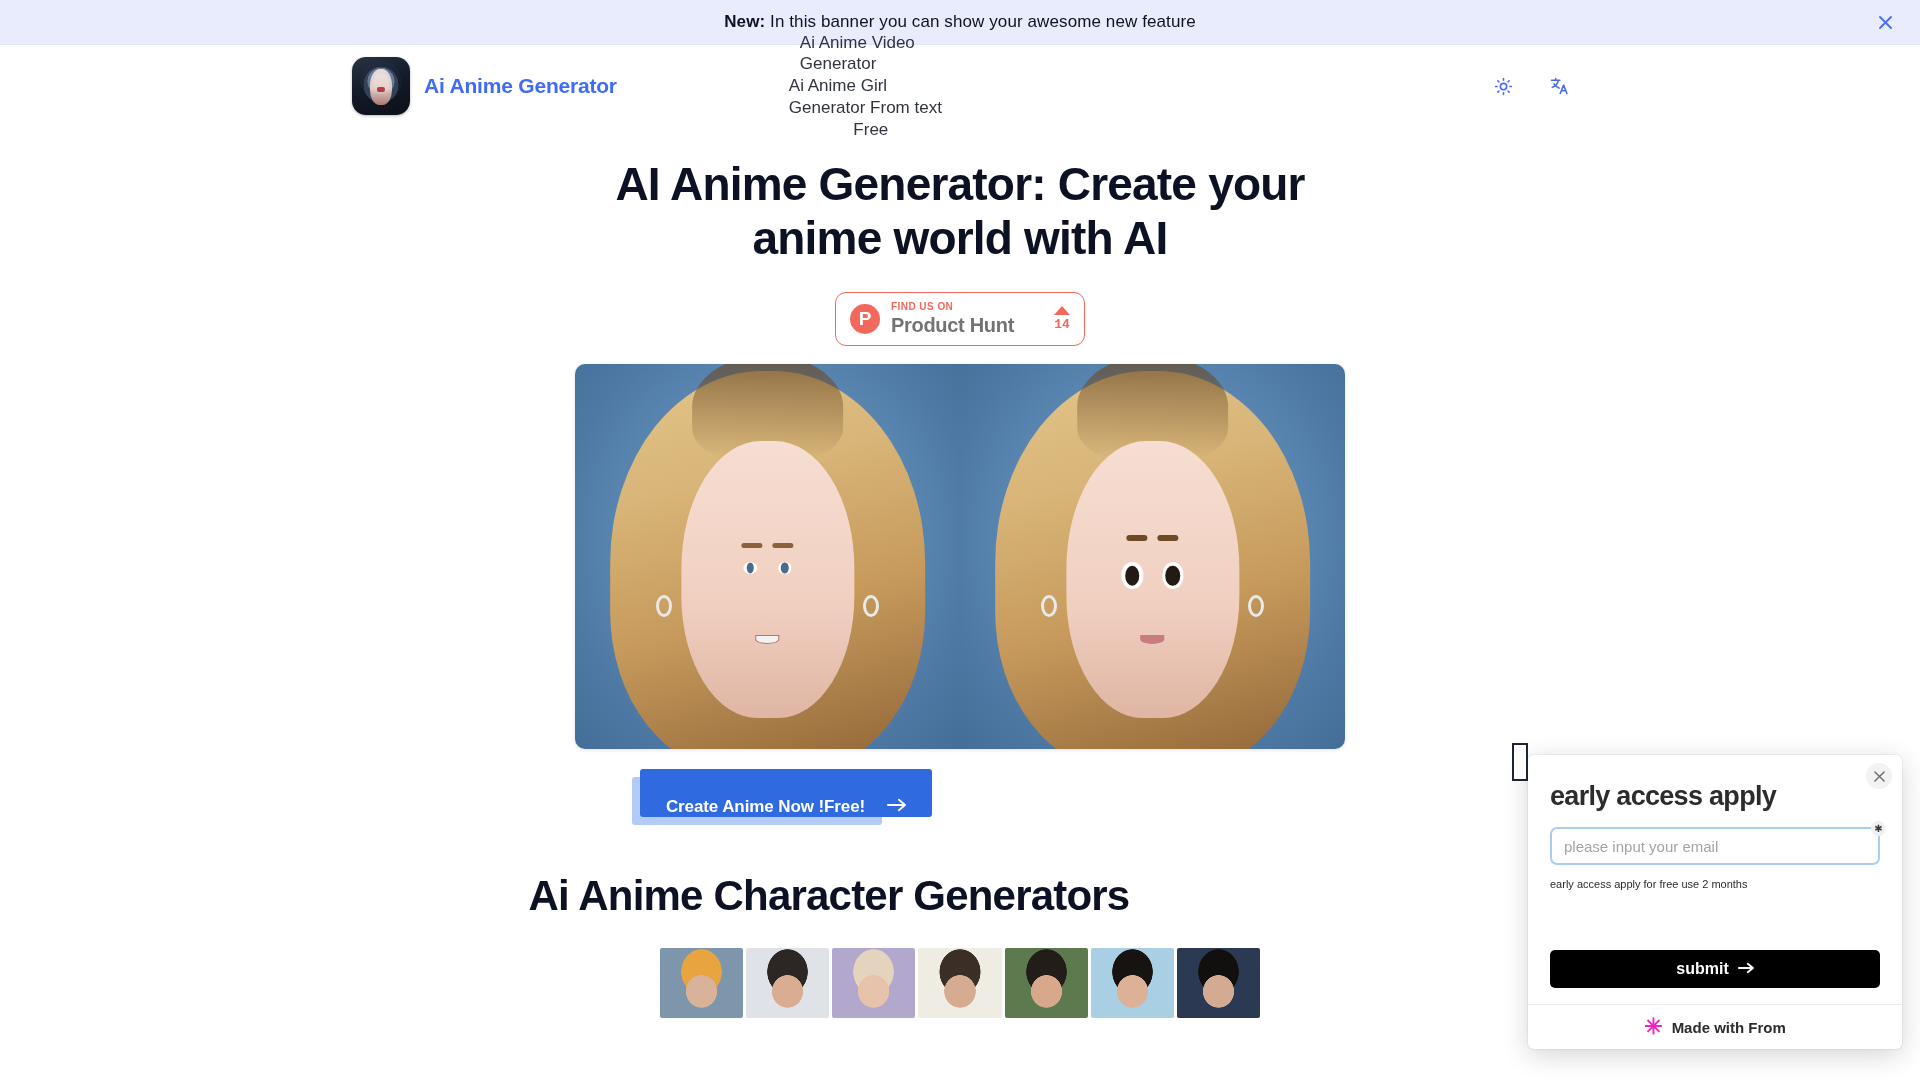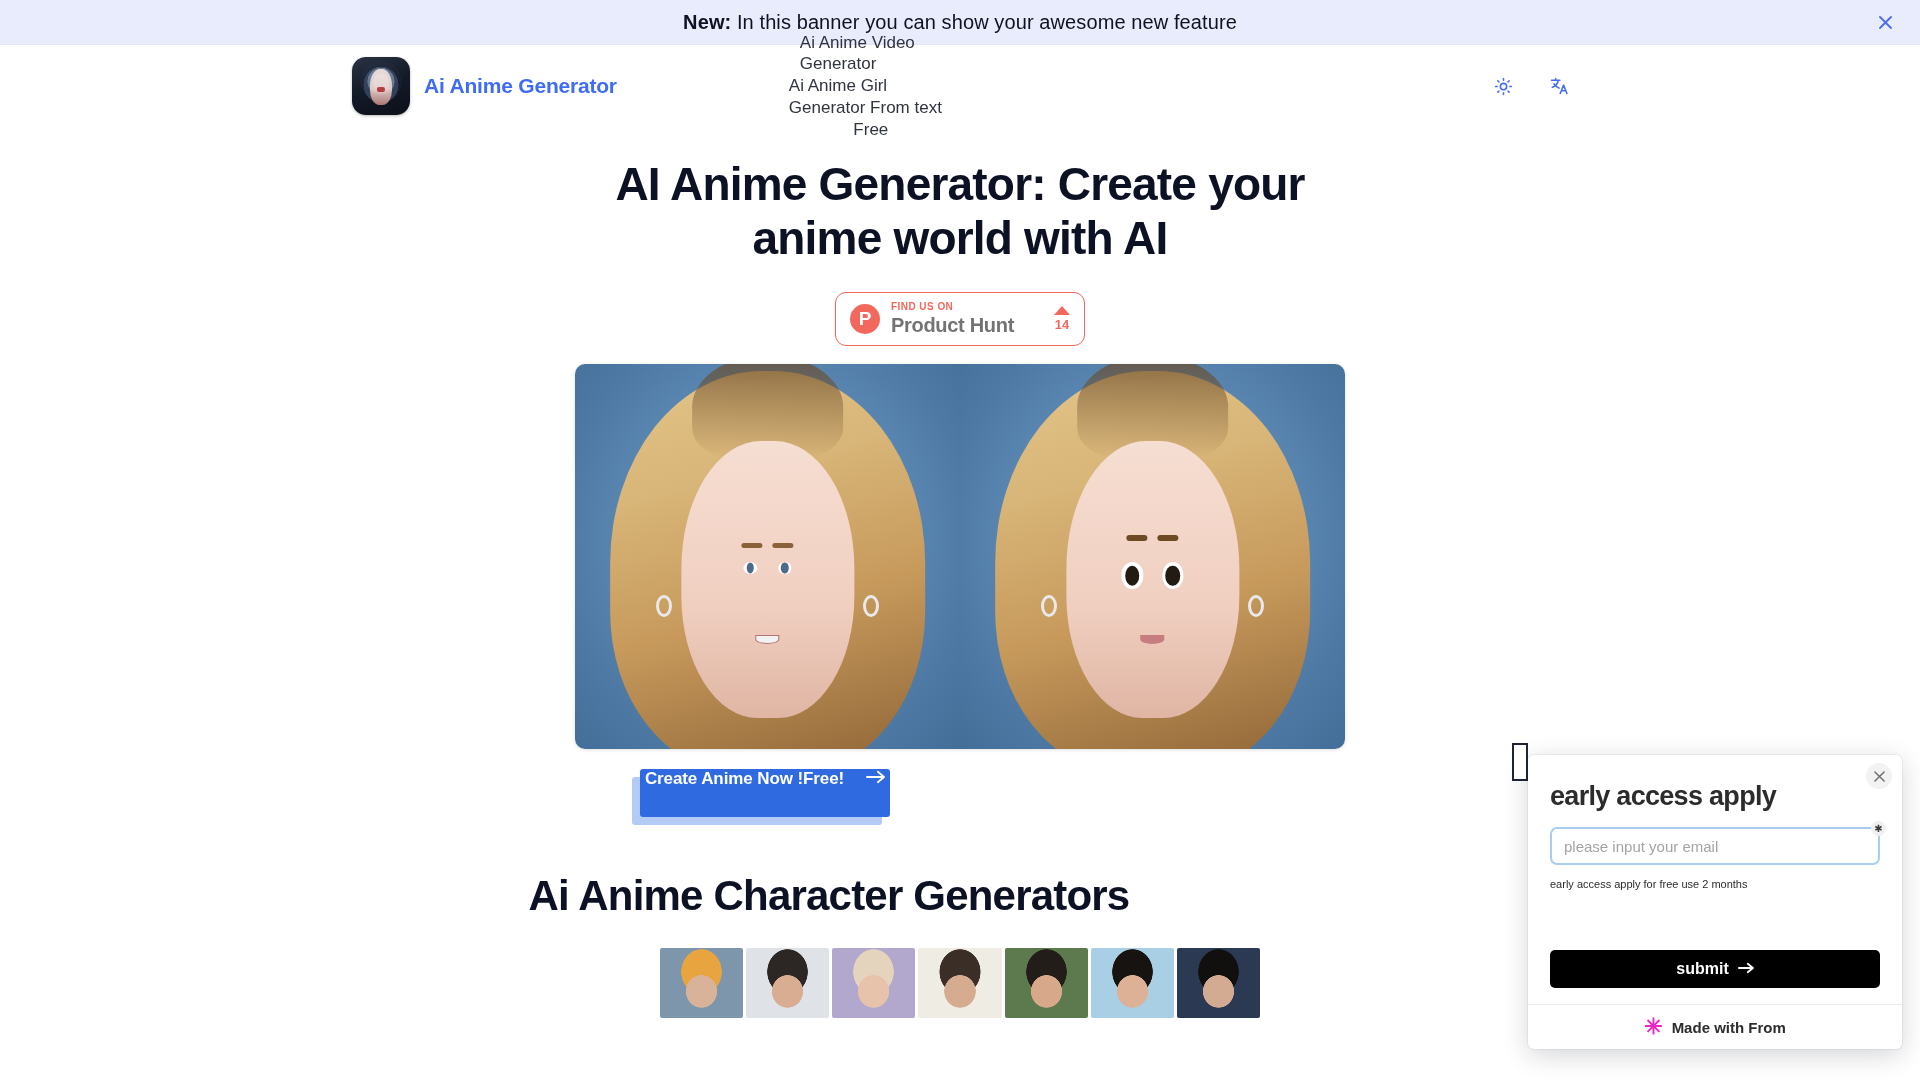--- a/index.html
+++ b/index.html
@@ -12,21 +12,21 @@
   }
 
   
   .banner {
     position: relative;
     height: 45px;
     background: #e8ecfd;
     display: flex;
     align-items: center;
     justify-content: center;
-    font-size: 20px;
+    font-size: 17px;
     color: #0f1222;
     border-bottom: 1px solid #e2e6f7;
   }
   .banner-text { letter-spacing: .1px; }
   .banner-text b { font-weight: 700; }
   .banner-close {
     position: absolute;
     right: 22px; top: 50%;
     transform: translateY(-50%);
     width: 26px; height: 26px;
@@ -174,21 +174,21 @@
     color: #f2685c;
     line-height: 1;
   }
   .ph-caret {
     width: 0; height: 0;
     border-left: 8px solid transparent;
     border-right: 8px solid transparent;
     border-bottom: 9px solid #f2685c;
     margin: 0 auto 3px;
   }
-  .ph-count { font-size: 13px; font-weight: 700; }
+  .ph-count { font-size: 13px; font-weight: 700; font-family: Liberation Mono, monospace; }
 
   
   .hero-image {
     margin: 18px auto 0;
     width: 770px; height: 385px;
     border-radius: 10px;
     overflow: hidden;
     display: flex;
     box-shadow: 0 1px 4px rgba(0,0,0,.12);
   }
@@ -281,31 +281,31 @@
   }
   .cta-shadow {
     position: absolute;
     left: -8px; top: 8px;
     width: 250px; height: 48px;
     background: #b4cbf7;
     border-radius: 3px;
   }
   .cta-button {
     position: relative;
-    width: 250px; height: 48px;
+    width: 292px; height: 48px;
     background: #2f6ae0;
     color: #fff;
     border: none;
     border-radius: 3px;
     font-family: "Liberation Sans", sans-serif;
     font-size: 17px;
     font-weight: 700;
     letter-spacing: -.1px;
     display: flex;
-    align-items: flex-start;
+    align-items: flex-end;
     justify-content: center;
     gap: 22px;
     cursor: pointer;
   }
 
   
   .section { margin-top: 55px; text-align: center; }
   .section-title {
     font-size: 42px;
     font-weight: 700;

